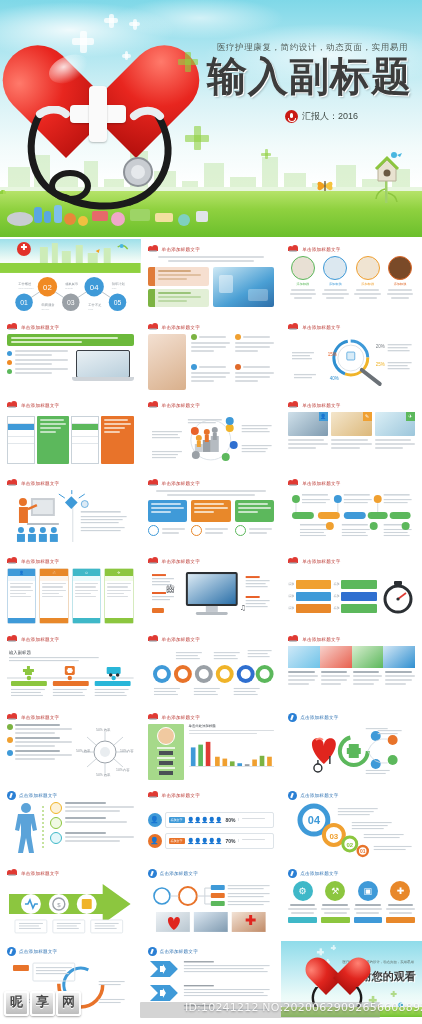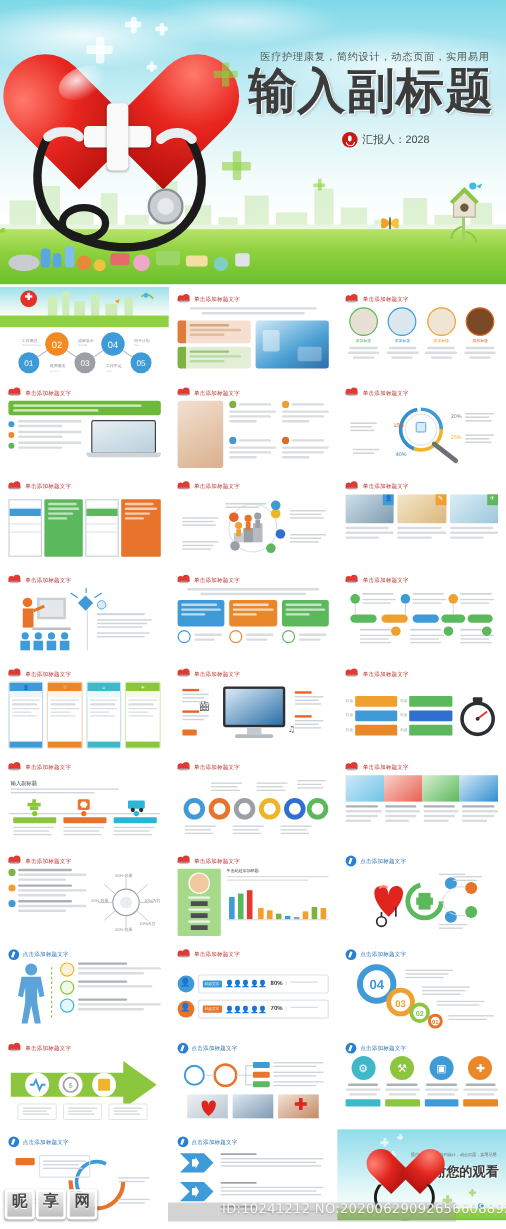--- a/index.html
+++ b/index.html
@@ -201,21 +201,21 @@
     </div>
     <div class="plus-g" style="left:261px;top:149px;width:10px;height:10px;">
       <i style="left:0;top:3.5px;width:10px;height:3.5px;"></i>
         <i style="left:3.5px;top:0;width:3.5px;height:10px;"></i>
     </div>
 
     <div class="hero-sub">医疗护理康复，简约设计，动态页面，实用易用</div>
     <div class="hero-title">输入副标题</div>
     <div class="hero-meta">
       <span class="mic-badge"></span>
-      <span class="hero-meta-text">汇报人：2028</span>
+      <span class="hero-meta-text">汇报人：2016</span>
     </div>
 
     <svg class="butterfly" viewBox="0 0 18 14">
       <path d="M9 7 C4 0, 0 3, 2 7 C0 11, 4 14, 9 7Z" fill="#f2a01e"></path>
       <path d="M9 7 C14 0, 18 3, 16 7 C18 11, 14 14, 9 7Z" fill="#f5c43c"></path>
       <rect x="8.4" y="2" width="1.2" height="10" rx="0.6" fill="#5a4018"></rect>
     </svg>
     <svg class="birdhouse" viewBox="0 0 34 56">
       <rect x="15" y="20" width="2.5" height="36" fill="#9fd06a"></rect>
       <path d="M8 22 L17 13 L26 22 L26 34 L8 34Z" fill="#e8e2d0" stroke="#b8b09a" stroke-width="1"></path>

